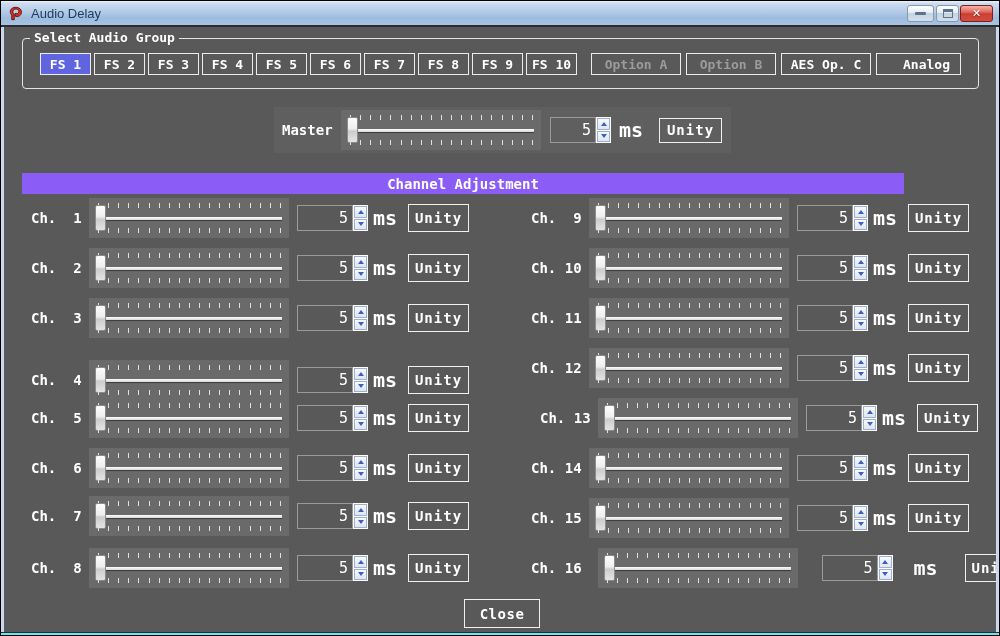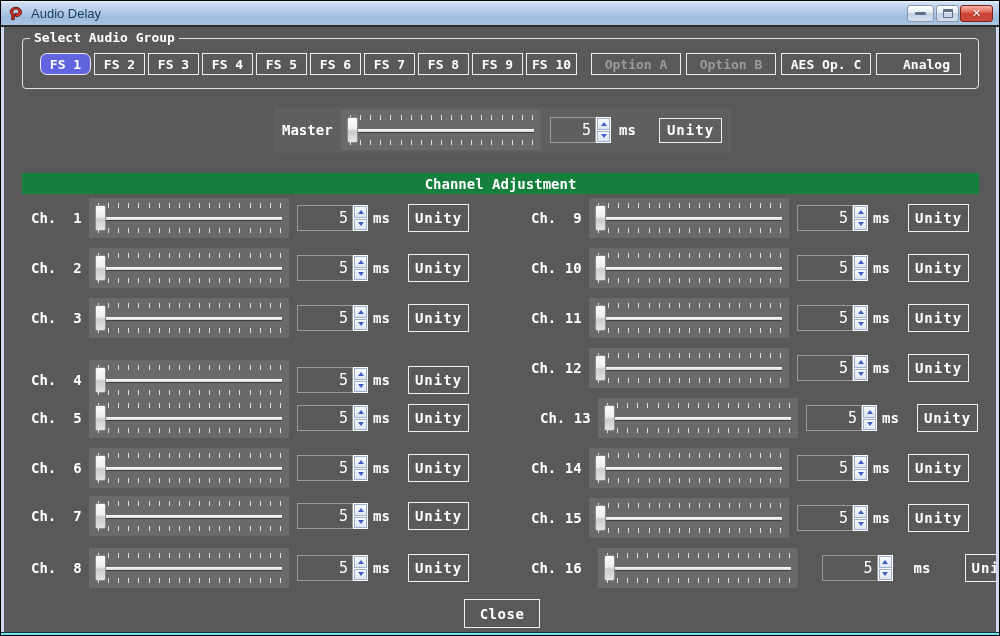--- a/index.html
+++ b/index.html
@@ -62,21 +62,21 @@
     font-weight:bold; font-size:13px; color:#fff; white-space:pre;
   }
   .gb-row { display:flex; padding:14px 0 0 17px; }
   .gbtn {
     height:22px; border:1px solid #ececec; background:transparent; color:#fff;
     font:bold 13px "DejaVu Sans Mono", monospace;
     display:flex; align-items:center; justify-content:center;
     margin-right:3px; white-space:pre; cursor:default;
   }
   .gbtn.fs { width:51px; }
-  .gbtn.selected { background:#6164df; border-color:#eceafd;border-radius:7px; }
+  .gbtn.selected { background:#6164df; border-color:#eceafd; }
   .gbtn.wide { width:90px; margin-right:5px; }
   .gbtn.first-wide { margin-left:11px; }
   .gbtn.analog { width:85px;padding-left:16px; }
   .gbtn.disabled { color:#9b9b9b; }
 
   
   .master-strip {
     position:absolute; left:273px; top:106px; width:457px; height:46px;
     background:#5f5f5f; display:flex; align-items:center;
   }
@@ -111,34 +111,34 @@
     padding-right:4px; line-height:24px; background:transparent;
   }
   .spin-btns { width:15px; display:flex; flex-direction:column; background:#fdfdfd; padding:1px; gap:1px; }
   .spin-btn {
     flex:1; background:linear-gradient(180deg,#f7fafd,#dde6f3);
     border:1px solid #9fb0cc; display:flex; align-items:center; justify-content:center;
   }
   .arr-up { width:0; height:0; border-left:3px solid transparent; border-right:3px solid transparent; border-bottom:4px solid #3e5ec2; }
   .arr-down { width:0; height:0; border-left:3px solid transparent; border-right:3px solid transparent; border-top:4px solid #3e5ec2; }
 
-  .ms-label { width:24px; font-weight:bold; font-size:14px; color:#fff; flex:none; }
+  .ms-label { width:24px; font-weight:bold; font-size:20px; color:#fff; flex:none; }
   .unity-btn {
     width:61px; height:28px; background:transparent; border:1px solid #f0f0f0;
     color:#fff; font:bold 14px "DejaVu Sans Mono", monospace; letter-spacing:1px;
     flex:none; cursor:default;
   }
   .master-strip .spin { margin-left:9px; }
   .master-strip .ms-label { margin-left:8px; width:28px; }
   .master-strip .unity-btn { margin-left:12px; width:63px; height:25px; }
 
   
   .section-header {
-    position:absolute; left:21px; top:172px; width:957px; height:21px;
-    background:#15803d; color:#fff; font-weight:bold; font-size:14px;
+    position:absolute; left:21px; top:172px; width:882px; height:21px;
+    background:#8b5cf6; color:#fff; font-weight:bold; font-size:14px;
     display:flex; align-items:center; justify-content:center;
   }
   .ch-row { position:absolute; width:440px; height:44px; display:flex; align-items:center; }
   .ch-label { width:58px; font-weight:bold; font-size:14px; color:#fff; white-space:pre; }
   .ch-row .spin { margin-left:8px; }
   .ch-row .ms-label { margin-left:5px; }
   .ch-row .unity-btn { margin-left:11px; }
 
   
   .close-btn {

